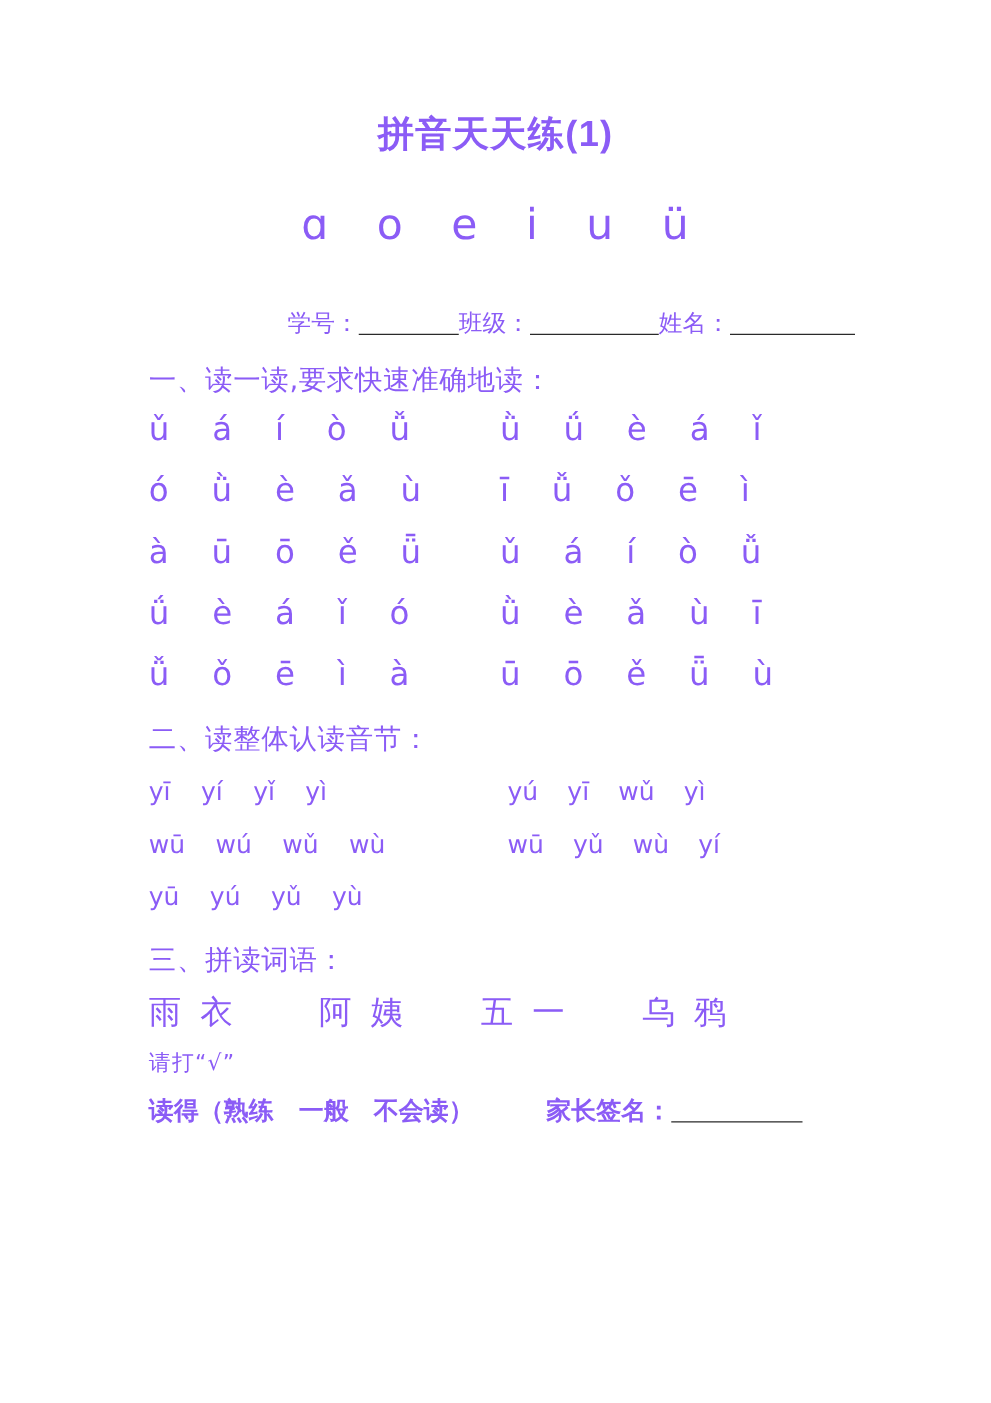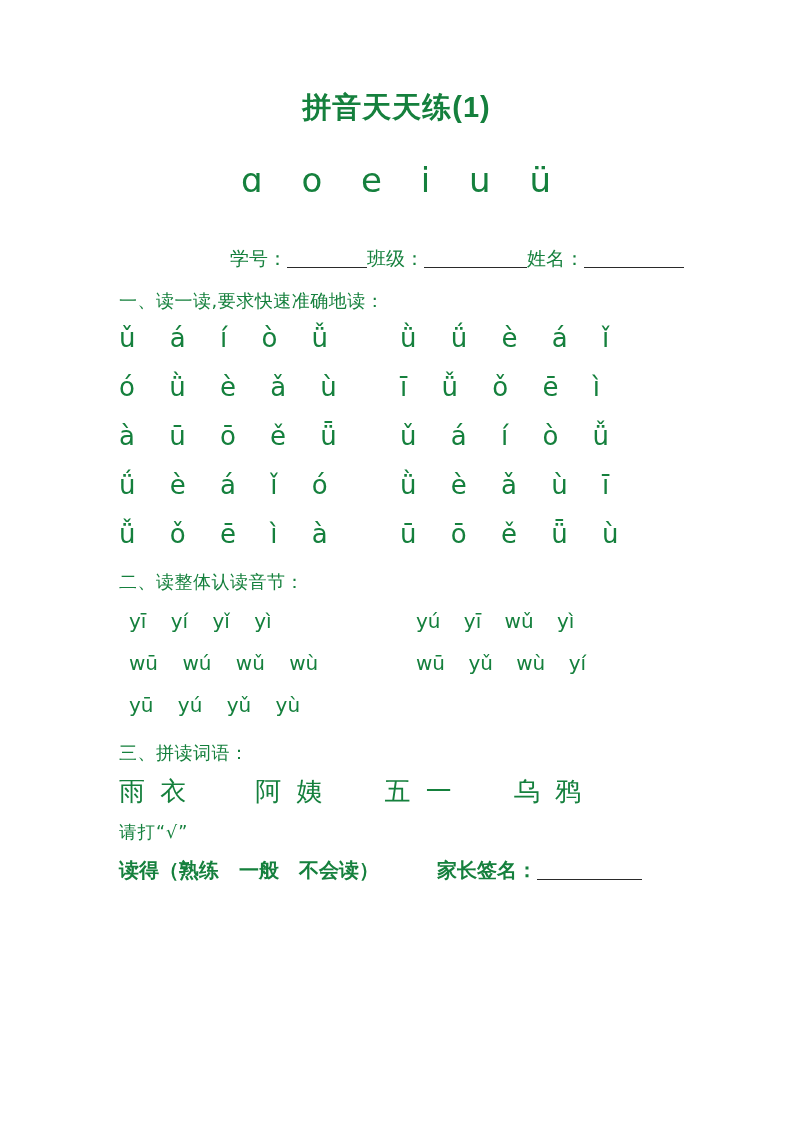--- a/index.html
+++ b/index.html
@@ -1,19 +1,19 @@
 <!DOCTYPE html>
 <html><head>
 <meta charset="utf-8">
 <style>
   * { margin:0; padding:0; box-sizing:border-box; }
   html,body { background:#ffffff; }
   .page {
     position:relative; width:793px; height:1122px; background:#ffffff;
-    color:#15803d; font-family:"DejaVu Sans","Liberation Sans",sans-serif;
+    color:#8b5cf6; font-family:"DejaVu Sans","Liberation Sans",sans-serif;
     overflow:hidden;
   }
   .content { padding-left:119px; padding-right:68px; }
   .title {
     margin-top:88px; text-align:center;
     font-size:29px; font-weight:bold; letter-spacing:1px;
     font-family:"Liberation Sans","DejaVu Sans",sans-serif;
   }
   .subtitle {
     margin-top:32px; text-align:center;
@@ -21,29 +21,29 @@
   }
   .info {
     margin-top:46px; margin-left:111px;
     font-size:19px; white-space:nowrap;
   }
   .blank {
     display:inline-block; height:1.05em;
     border-bottom:1.7px solid #2a2a2a; vertical-align:-3px;
   }
   .w80 { width:80px; } .w103 { width:103px; } .w100 { width:100px; } .w105 { width:105px; }
-  .heading { font-size:18px; letter-spacing:0.5px; }
+  .heading { font-size:22px; letter-spacing:0.5px; }
   .h1x { margin-top:17px; }
   .h2x { margin-top:12px; }
   .h3x { margin-top:15px; }
   .prow { display:flex; align-items:center; }
   .s1 .prow { height:49px; font-size:26px; }
   .s1 .grpL { width:281px; word-spacing:26px; }
   .s1 .grpR { word-spacing:26px; }
-  .s2 .prow { height:42px; font-size:20px;margin-left:10px; }
+  .s2 .prow { height:42px; font-size:20px; }
   .s2 .grpL { width:287px; word-spacing:18px; }
   .s2 .grpR { word-spacing:17px; }
   .s2 { margin-top:6px; }
   .pyw-row { margin-top:13px; font-size:20px; display:flex; }
   .pyw { word-spacing:5px; }
   .g105 { margin-right:104px; } .g62 { margin-right:61px; }
   .hz-row { margin-top:9px; font-size:26px; display:flex; }
   .hz { word-spacing:7px; }
   .hg70 { margin-right:69px; } .hg63 { margin-right:62px; }
   .tick { margin-top:11px; font-size:17.5px; letter-spacing:1px; }

